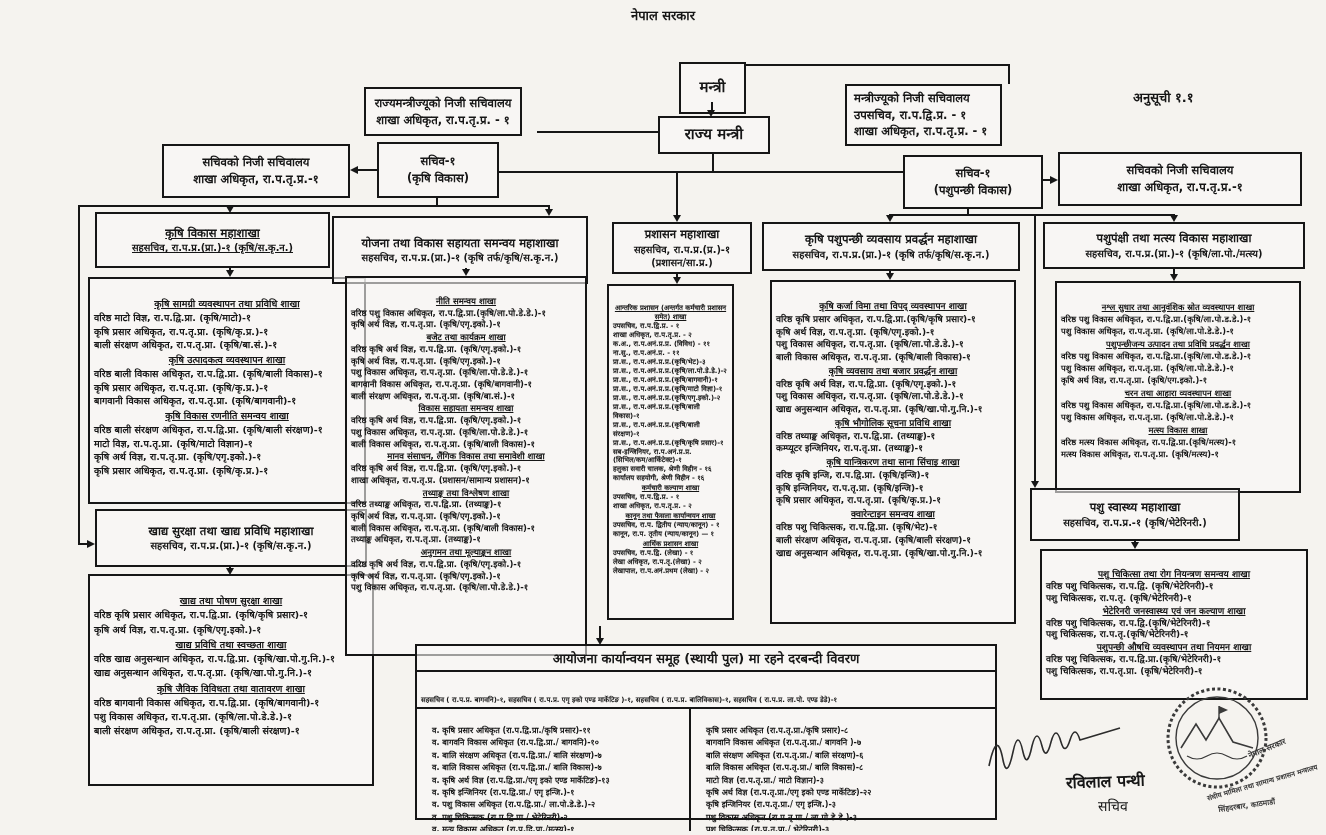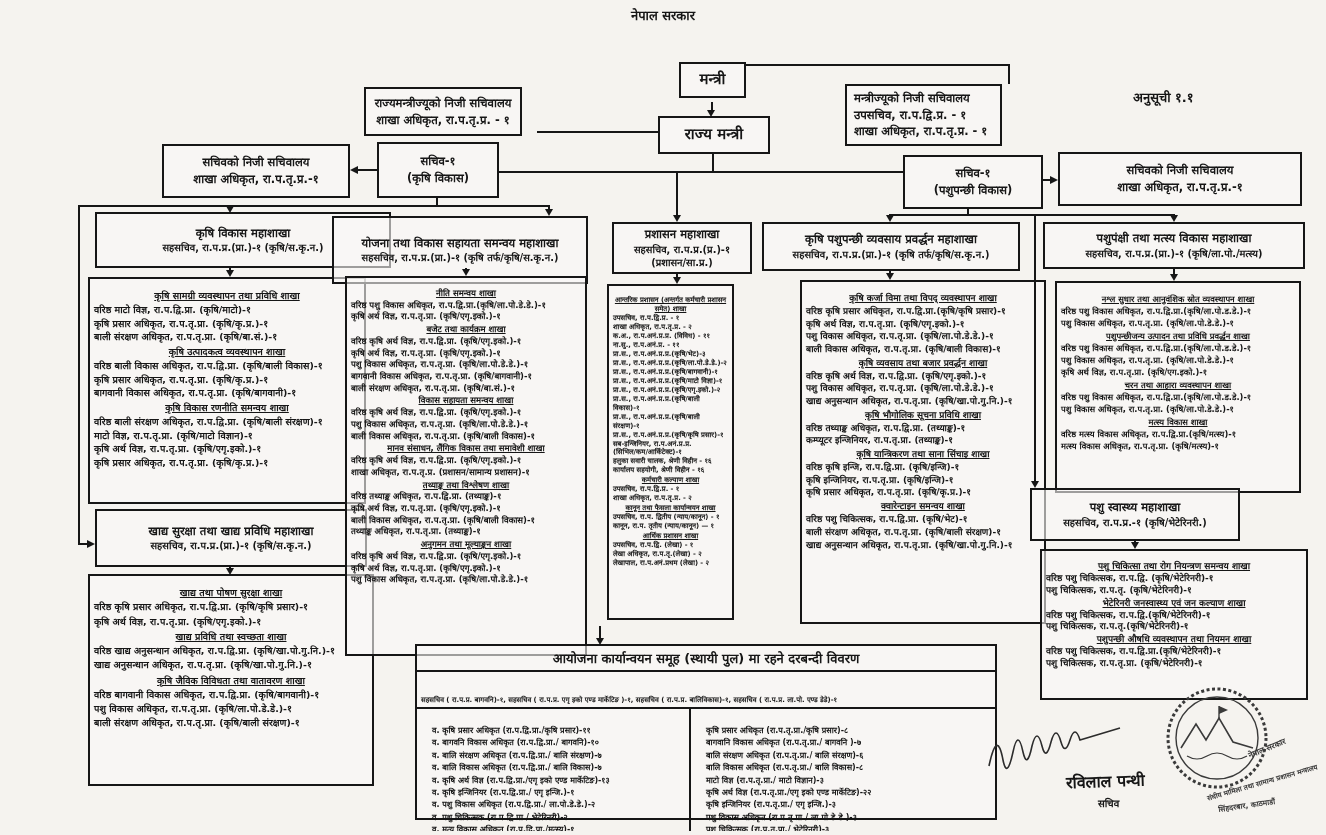--- a/index.html
+++ b/index.html
@@ -6,21 +6,21 @@
   #sheet{position:relative;width:1326px;height:835px;background:#f5f3ef;overflow:hidden;
          font-family:"DejaVu Sans","Liberation Sans",sans-serif;color:#161616;}
   .box{position:absolute;border:2px solid #161616;background:rgba(250,249,246,.6);box-sizing:border-box;}
   .hbox{display:flex;flex-direction:column;justify-content:center;text-align:center;font-weight:700;border-width:2.5px;}
   .hbox .hline{font-size:11.5px;line-height:1.35;}
   .hbox .hline+. hline{font-size:10px;}
   .hbox .hline:nth-child(n+2){font-size:9.8px;font-weight:700;}
   .tbox{display:flex;flex-direction:column;justify-content:center;text-align:center;font-weight:700;}
   .tbox .hline{font-size:11.5px;line-height:1.45;}
   .big .hline{font-size:15px;}
-  .bbox{padding:9px 4px;overflow:hidden;}
+  .bbox{padding:17px 4px;overflow:hidden;}
   .sec{font-weight:700;text-align:center;text-decoration:underline;margin-top:1px;}
   .itm{text-align:left;font-weight:600;}
   .ln{position:absolute;background:#161616;}
   .ahd{position:absolute;width:0;height:0;border-left:4px solid transparent;border-right:4px solid transparent;border-top:7px solid #161616;}
   .ahl{position:absolute;width:0;height:0;border-top:4px solid transparent;border-bottom:4px solid transparent;border-right:8px solid #161616;}
   .ahr{position:absolute;width:0;height:0;border-top:4px solid transparent;border-bottom:4px solid transparent;border-left:8px solid #161616;}
   .ttl{position:absolute;width:100%;text-align:center;font-weight:700;}
   #pool{position:absolute;border:2px solid #161616;background:rgba(250,249,246,.6);box-sizing:border-box;}
   #pool .pt-title{font-weight:700;text-align:center;font-size:13px;padding:3px 0;border-bottom:2px solid #161616;}
   #pool .pt-sub{font-weight:700;text-align:left;font-size:6.9px;padding:3px 4px;border-bottom:2px solid #161616;white-space:nowrap;overflow:hidden;margin-top:20px;}
@@ -32,21 +32,21 @@
   .rot{position:absolute;font-weight:700;color:#3a3a3a;white-space:nowrap;}
 </style>
 </head>
 <body>
 
 <div id="sheet">
 
   <div class="ttl" style="top:6px;font-size:13px;">नेपाल सरकार</div>
   <div style="position:absolute;left:1133px;top:48px;font-size:13px;font-weight:700;margin-top:40px;">अनुसूची १.१</div>
 
-  <div class="box tbox big" style="left:679px;top:62px;width:67px;height:36px;">
+  <div class="box tbox big" style="left:679px;top:62px;width:67px;height:52px;">
     <div class="hline">मन्त्री</div>
   </div>
   <div class="box tbox big" style="left:658px;top:116px;width:112px;height:38px;">
     <div class="hline">राज्य मन्त्री</div>
   </div>
   <div class="box tbox" style="left:845px;top:84px;width:157px;height:62px;align-items:flex-start;padding-left:7px;text-align:left;">
     <div class="hline">मन्त्रीज्यूको निजी सचिवालय</div>
     <div class="hline">उपसचिव, रा.प.द्वि.प्र. - १</div>
     <div class="hline">शाखा अधिकृत, रा.प.तृ.प्र. - १</div>
   </div>
@@ -64,21 +64,21 @@
   </div>
   <div class="box tbox" style="left:903px;top:155px;width:140px;height:54px;">
     <div class="hline">सचिव-१</div>
     <div class="hline">(पशुपन्छी विकास)</div>
   </div>
   <div class="box tbox" style="left:1058px;top:152px;width:244px;height:54px;">
     <div class="hline">सचिवको निजी सचिवालय</div>
     <div class="hline">शाखा अधिकृत, रा.प.तृ.प्र.-१</div>
   </div>
 
-  <div class="box hbox" style="left:95px;top:212px;width:296px;height:56px;">
+  <div class="box hbox" style="left:95px;top:212px;width:235px;height:56px;text-decoration:underline;">
       <div class="hline">कृषि विकास महाशाखा</div>
       <div class="hline">सहसचिव, रा.प.प्र.(प्रा.)-१  (कृषि/स.कृ.न.)</div>
     </div>
   <div class="box bbox" style="left:88px;top:277px;width:278px;height:227px;font-size:9.5px;line-height:1.45;">
       <div class="sec">कृषि सामग्री व्यवस्थापन तथा प्रविधि शाखा</div>
       <div class="itm">वरिष्ठ माटो विज्ञ, रा.प.द्वि.प्रा. (कृषि/माटो)-१</div>
       <div class="itm">कृषि प्रसार अधिकृत, रा.प.तृ.प्रा. (कृषि/कृ.प्र.)-१</div>
       <div class="itm">बाली संरक्षण अधिकृत, रा.प.तृ.प्रा. (कृषि/बा.सं.)-१</div>
       <div class="sec">कृषि उत्पादकत्व व्यवस्थापन शाखा</div>
       <div class="itm">वरिष्ठ बाली विकास अधिकृत, रा.प.द्वि.प्रा. (कृषि/बाली विकास)-१</div>
@@ -172,21 +172,21 @@
       <div class="sec">आर्थिक प्रशासन शाखा</div>
       <div class="itm">उपसचिव, रा.प.द्वि. (लेखा) - १</div>
       <div class="itm">लेखा अधिकृत, रा.प.तृ.(लेखा) - २</div>
       <div class="itm">लेखापाल, रा.प.अनं.प्रथम (लेखा) - २</div>
     </div>
 
   <div class="box hbox" style="left:762px;top:222px;width:258px;height:49px;">
       <div class="hline">कृषि पशुपन्छी व्यवसाय प्रवर्द्धन महाशाखा</div>
       <div class="hline">सहसचिव, रा.प.प्र.(प्रा.)-१  (कृषि तर्फ/कृषि/स.कृ.न.)</div>
     </div>
-  <div class="box bbox" style="left:770px;top:280px;width:246px;height:344px;font-size:9px;line-height:1.42;margin-left:30px;">
+  <div class="box bbox" style="left:770px;top:280px;width:246px;height:344px;font-size:9px;line-height:1.42;">
       <div class="sec">कृषि कर्जा विमा तथा विपद् व्यवस्थापन शाखा</div>
       <div class="itm">वरिष्ठ कृषि प्रसार अधिकृत, रा.प.द्वि.प्रा.(कृषि/कृषि प्रसार)-१</div>
       <div class="itm">कृषि अर्थ विज्ञ, रा.प.तृ.प्रा. (कृषि/एगृ.इको.)-१</div>
       <div class="itm">पशु विकास अधिकृत, रा.प.तृ.प्रा. (कृषि/ला.पो.डे.डे.)-१</div>
       <div class="itm">बाली विकास अधिकृत, रा.प.तृ.प्रा. (कृषि/बाली विकास)-१</div>
       <div class="sec">कृषि व्यवसाय तथा बजार प्रवर्द्धन शाखा</div>
       <div class="itm">वरिष्ठ कृषि अर्थ विज्ञ, रा.प.द्वि.प्रा. (कृषि/एगृ.इको.)-१</div>
       <div class="itm">पशु विकास अधिकृत, रा.प.तृ.प्रा. (कृषि/ला.पो.डे.डे.)-१</div>
       <div class="itm">खाद्य अनुसन्धान अधिकृत, रा.प.तृ.प्रा. (कृषि/खा.पो.गु.नि.)-१</div>
       <div class="sec">कृषि भौगोलिक सूचना प्रविधि शाखा</div>
@@ -320,15 +320,15 @@
     <circle cx="54" cy="52" r="41" fill="none" stroke="#3a3a3a" stroke-width="1.4"></circle>
     <path d="M18,62 L33,38 L43,54 L56,32 L70,56 L90,62" fill="none" stroke="#3a3a3a" stroke-width="1.6"></path>
     <path d="M24,70 q10,6 20,0 q10,-6 20,0 q10,6 20,0" fill="none" stroke="#3a3a3a" stroke-width="1.2"></path>
     <line x1="56" y1="32" x2="56" y2="20" stroke="#3a3a3a" stroke-width="1.4"></line>
     <path d="M56,20 l9,4 l-9,4 z" fill="#3a3a3a"></path>
   </svg>
   <div class="rot" style="left:1247px;top:742px;font-size:8px;transform:rotate(-22deg);">नेपाल सरकार</div>
   <div class="rot" style="left:1205px;top:778px;font-size:7px;transform:rotate(-16deg);">संघीय मामिला तथा सामान्य प्रशासन मन्त्रालय</div>
   <div class="rot" style="left:1218px;top:800px;font-size:7.5px;transform:rotate(-8deg);">सिंहदरबार, काठमाडौं</div>
   <div style="position:absolute;left:1066px;top:770px;font-size:16px;font-weight:700;transform:rotate(-2deg);">रविलाल पन्थी</div>
-  <div style="position:absolute;left:1098px;top:796px;font-size:10px;font-weight:700;">सचिव</div>
+  <div style="position:absolute;left:1098px;top:796px;font-size:14px;font-weight:400;">सचिव</div>
 
 </div>
 
 </body></html>

